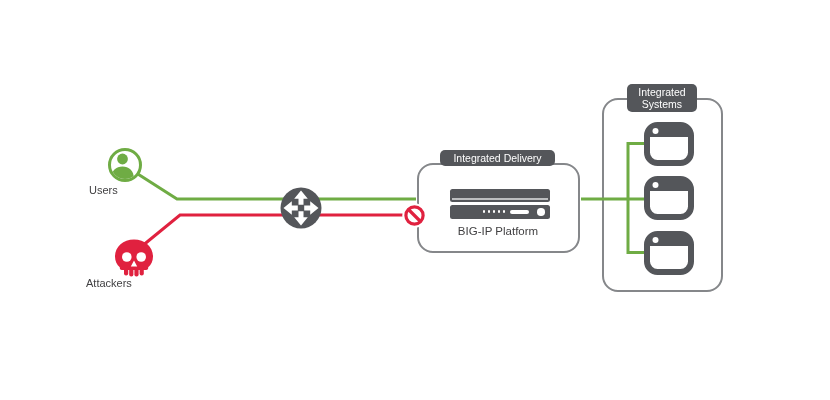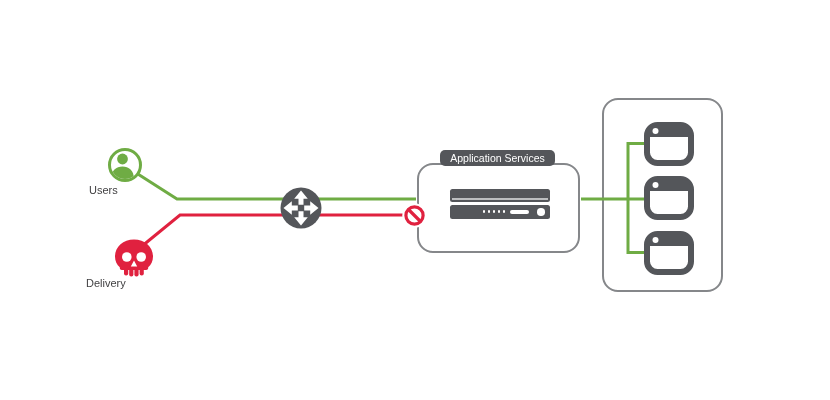--- a/index.html
+++ b/index.html
@@ -62,40 +62,45 @@
   <div class="node-box" style="left:602px;top:98px;width:121px;height:194px;"></div>
 
   <svg class="overlay" width="830" height="400" viewBox="0 0 830 400">
     <polyline class="ln s-green" points="130,169 177,199 416,199"></polyline>
     <polyline class="ln s-red" points="136,251 180,215 409,215"></polyline>
     <polyline class="ln s-green" points="581,199 645,199"></polyline>
     <path class="ln s-green" d="M645 143.5 H628 V252.5 H645"></path>
   </svg>
 
   <div class="badge" style="left:440px;top:150px;width:115px;">
-    <div>Application Services</div>
+    <div>Integrated Delivery</div>
   </div>
 
+  <div class="badge" style="left:627px;top:84px;width:70px;">
+    <div>Integrated</div>
+    <div>Systems</div>
+  </div>
 
   <div class="server">
     <div class="server-bar top">
       <div class="server-slot"></div>
     </div>
     <div class="server-bar bottom">
       <div class="server-dots">
         <span></span>
           <span></span>
           <span></span>
           <span></span>
           <span></span>
       </div>
       <div class="server-pill"></div>
       <div class="server-knob"></div>
     </div>
   </div>
+  <div class="bigip-label">BIG-IP Platform</div>
 
   <svg class="abs" style="left:106px;top:146px;" width="38" height="38" viewBox="0 0 38 38">
     <circle cx="19" cy="19" r="15.5" class="f-white s-green" stroke-width="3"></circle>
     <clipPath id="uclip">
         <circle cx="19" cy="19" r="14"></circle>
       </clipPath>
     <g clip-path="url(#uclip)">
       <circle cx="16.5" cy="13" r="5.4" class="f-green"></circle>
       <path d="M5 33.5 C5 24.5 10 20.6 16.5 20.6 C23 20.6 28 24.5 28 33.5 Z" class="f-green"></path>
     </g>
@@ -105,21 +110,21 @@
   <svg class="abs" style="left:110px;top:239px;" width="48" height="38" viewBox="0 0 48 38">
     <path class="f-red" d="M24 0.5 C13 0.5 5 8 5 17.5 c0 4.6 1.9 8.3 4.8 10.7 L9.8 29 c0 1.1 0.9 2 2 2 l24.4 0 c1.1 0 2 -0.9 2 -2 l0 -0.8 C41.1 25.8 43 22.1 43 17.5 C43 8 35 0.5 24 0.5 Z"></path>
     <rect class="f-red" x="14" y="26" width="4.2" height="10.5" rx="2"></rect>
     <rect class="f-red" x="19.2" y="26" width="4.2" height="11.5" rx="2"></rect>
     <rect class="f-red" x="24.4" y="26" width="4.2" height="11.5" rx="2"></rect>
     <rect class="f-red" x="29.6" y="26" width="4.2" height="10.5" rx="2"></rect>
     <circle class="f-white" cx="16.8" cy="18" r="4.8"></circle>
     <circle class="f-white" cx="31.2" cy="18" r="4.8"></circle>
     <path class="f-white" d="M24 21.5 L20.8 27.5 L27.2 27.5 Z"></path>
   </svg>
-  <div class="node-label" style="left:86px;top:277px;">Delivery</div>
+  <div class="node-label" style="left:86px;top:277px;">Attackers</div>
 
   <svg class="abs" style="left:280px;top:187px;" width="42" height="42" viewBox="0 0 42 42">
     <circle cx="21" cy="21" r="20.5" class="f-dark"></circle>
     <g class="f-white">
       <path d="M21 3.5 L27.8 11.8 H23.5 V17.8 H18.5 V11.8 H14.2 Z"></path>
       <path d="M21 3.5 L27.8 11.8 H23.5 V17.8 H18.5 V11.8 H14.2 Z" transform="rotate(90 21 21)"></path>
       <path d="M21 3.5 L27.8 11.8 H23.5 V17.8 H18.5 V11.8 H14.2 Z" transform="rotate(180 21 21)"></path>
       <path d="M21 3.5 L27.8 11.8 H23.5 V17.8 H18.5 V11.8 H14.2 Z" transform="rotate(270 21 21)"></path>
     </g>
   </svg>

